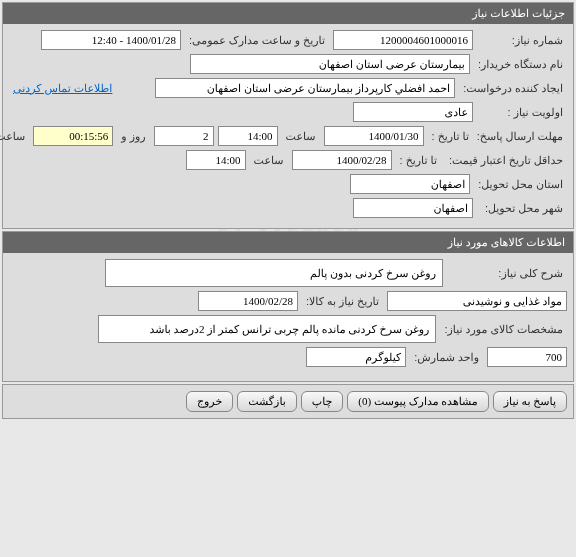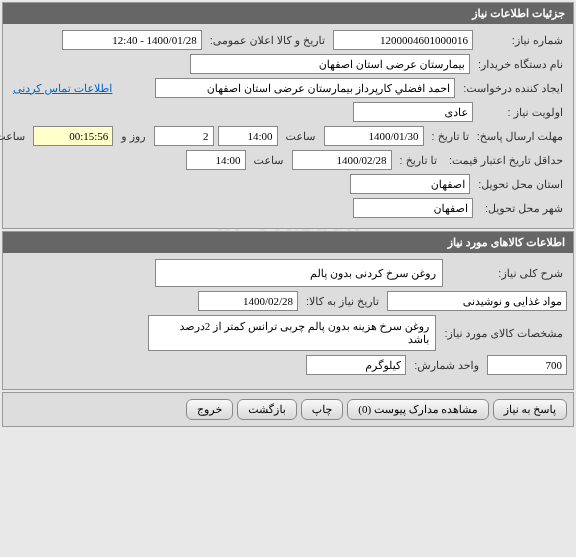--- a/index.html
+++ b/index.html
@@ -29,21 +29,21 @@
     background: #ddd;
     margin: 2px;
     border: 1px solid #999;
     position: relative;
     z-index: 2;
   }
   .section-header {
     background: #666;
     color: #fff;
     padding: 4px 8px;
-    font-weight: bold;
+    font-weight: normal;
     font-size: 11px;
   }
   .section-body {
     padding: 6px;
     background: transparent;
   }
   .row {
     display: flex;
     align-items: center;
     margin-bottom: 4px;
@@ -76,21 +76,21 @@
     padding: 0 4px;
   }
   .textarea-like {
     background: #fff;
     border: 1px solid #888;
     padding: 4px 6px;
     font-family: Tahoma;
     font-size: 11px;
     direction: rtl;
     text-align: right;
-    width: 288px;
+    width: 338px;
     min-height: 28px;
     display: flex;
     align-items: center;
   }
   .button-bar {
     display: flex;
     justify-content: flex-start;
     gap: 4px;
     padding: 6px;
     background: #ddd;
@@ -123,21 +123,21 @@
   <div>۰۲۱-۸۸۲۴۹۶۷۰</div>
 </div>
 
 <div class="section">
   <div class="section-header">جزئیات اطلاعات نیاز</div>
   <div class="section-body">
 
     <div class="row">
       <span class="label">شماره نیاز:</span>
       <input type="text" class="input w140" value="1200004601000016" style="">
-      <span class="label small">تاریخ و کالا اعلان عمومی:</span>
+      <span class="label small">تاریخ و ساعت مدارک عمومی:</span>
       <input type="text" class="input w140" value="1400/01/28 - 12:40" style="">
     </div>
 
     <div class="row">
       <span class="label">نام دستگاه خریدار:</span>
       <input type="text" class="input w280" value="بیمارستان عرضی استان اصفهان" style="">
     </div>
 
     <div class="row">
       <span class="label">ایجاد کننده درخواست:</span>
@@ -194,21 +194,21 @@
     </div>
 
     <div class="row">
       <input type="text" class="input w180" value="مواد غذایی و نوشیدنی" style="">
       <span class="label small">تاریخ نیاز به کالا:</span>
       <input type="text" class="input w100" value="1400/02/28" style="">
     </div>
 
     <div class="row">
       <span class="label" style="min-width:120px">مشخصات کالای مورد نیاز:</span>
-      <div class="textarea-like">روغن سرخ هزینه بدون پالم چربی ترانس کمتر از 2درصد باشد</div>
+      <div class="textarea-like">روغن سرخ کردنی مانده پالم چربی ترانس کمتر از 2درصد باشد</div>
     </div>
 
     <div class="row">
       <input type="text" class="input w80" value="700" style="">
       <span class="label small">واحد شمارش:</span>
       <input type="text" class="input w100" value="کیلوگرم" style="">
     </div>
 
     <div class="row">
     </div>

